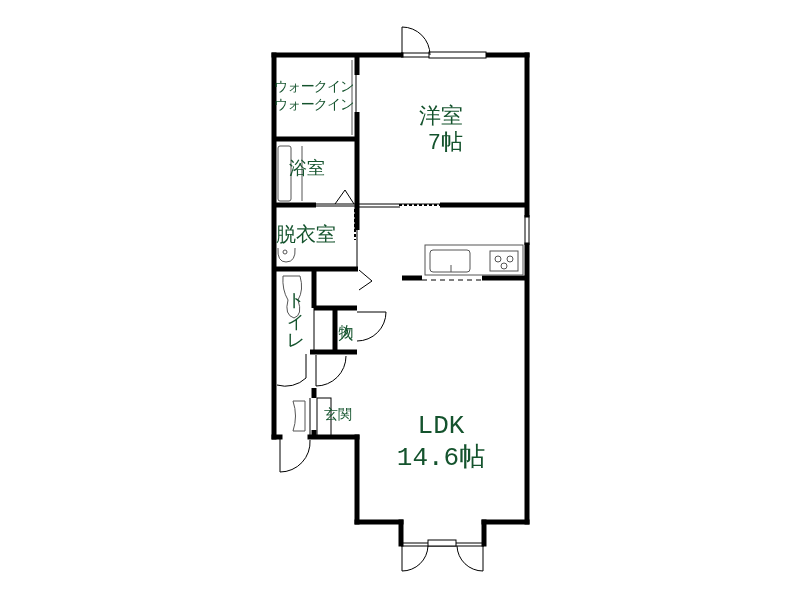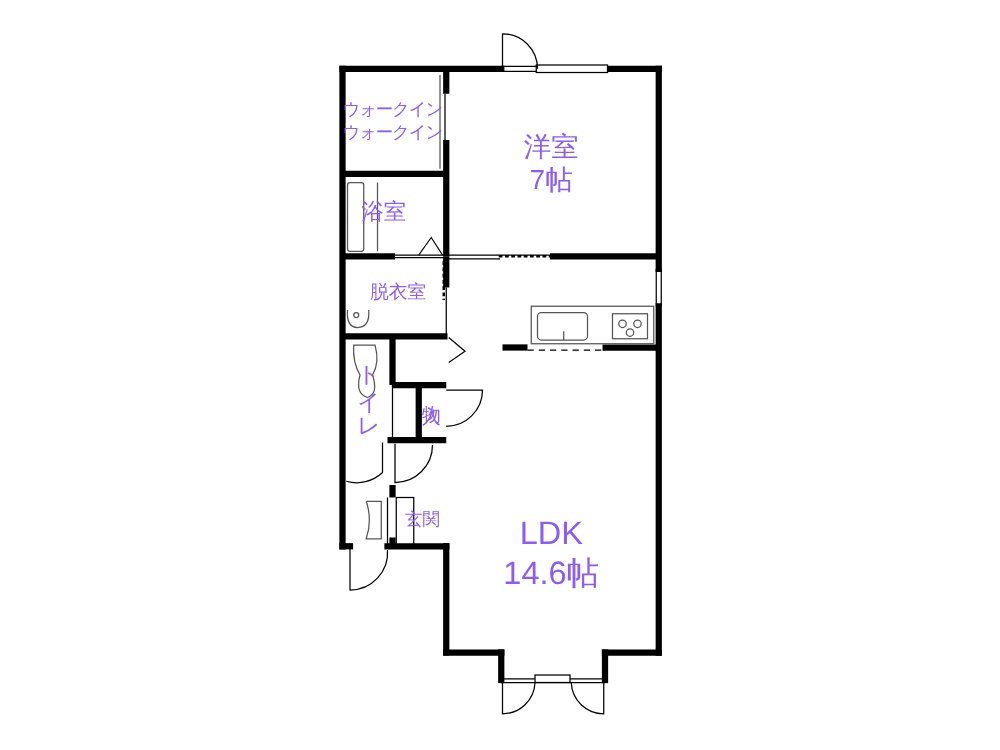--- a/index.html
+++ b/index.html
@@ -1,18 +1,18 @@
 <!DOCTYPE html>
 <html><head>
   <meta charset="utf-8">
   <style>
     html, body { margin: 0; padding: 0; background: #ffffff; }
     body { width: 800px; height: 600px; position: relative; overflow: hidden; font-family: "DejaVu Sans", sans-serif; }
     svg { position: absolute; left: 0; top: 0; }
-    .label { position: absolute; color: #8b5cf6; font-family: Liberation Sans, sans-serif; white-space: nowrap; line-height: 1; }
+    .label { position: absolute; color: #14532d; font-family: Liberation Mono, monospace; white-space: nowrap; line-height: 1; }
     .center { text-align: center; transform: translateX(-50%); }
   </style>
 </head>
 <body>
 
 <svg width="800" height="600" viewBox="0 0 800 600" xmlns="http://www.w3.org/2000/svg">
 
   <g stroke="#000" stroke-width="5" fill="none" stroke-linecap="square">
 
     <line x1="274" y1="55" x2="401" y2="55"></line>
@@ -140,30 +140,30 @@
 
     <line x1="352" y1="60" x2="352" y2="135"></line>
   </g>
 </svg>
 
 <div class="label" style="left:274px; top:80px; font-size:14px; letter-spacing:-1px;">
   <div>ウォークイン</div>
   <div style="margin-top:4px;">ウォークイン</div>
 </div>
 
-<div class="label center" style="left:441px; top:107px; font-size:22px; text-align:center;">
+<div class="label center" style="left:441px; top:107px; font-size:22px; text-align:right;">
   <div>洋室</div>
   <div style="margin-top:4px;">7帖</div>
 </div>
 
 <div class="label" style="left:289px; top:160px; font-size:18px;">
   <span>浴室</span>
 </div>
 
-<div class="label" style="left:276px; top:226px; font-size:15px;margin-left:20px;">
+<div class="label" style="left:276px; top:226px; font-size:20px;">
   <span>脱衣室</span>
 </div>
 
 <div class="label" style="left:286px; top:280px; font-size:18px; writing-mode: vertical-rl; line-height:1;">
   <span>トイレ</span>
 </div>
 
 <div class="label" style="left:337px; top:313px; font-size:15px; writing-mode: vertical-rl; line-height:1;">
   <span>物入</span>
 </div>

